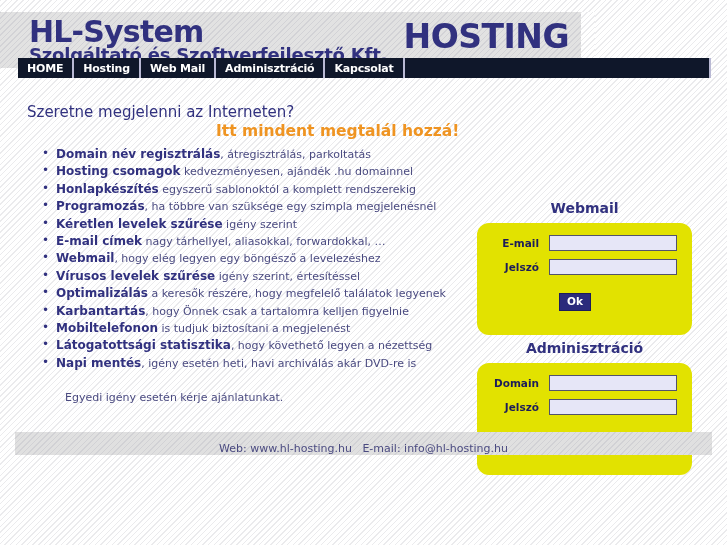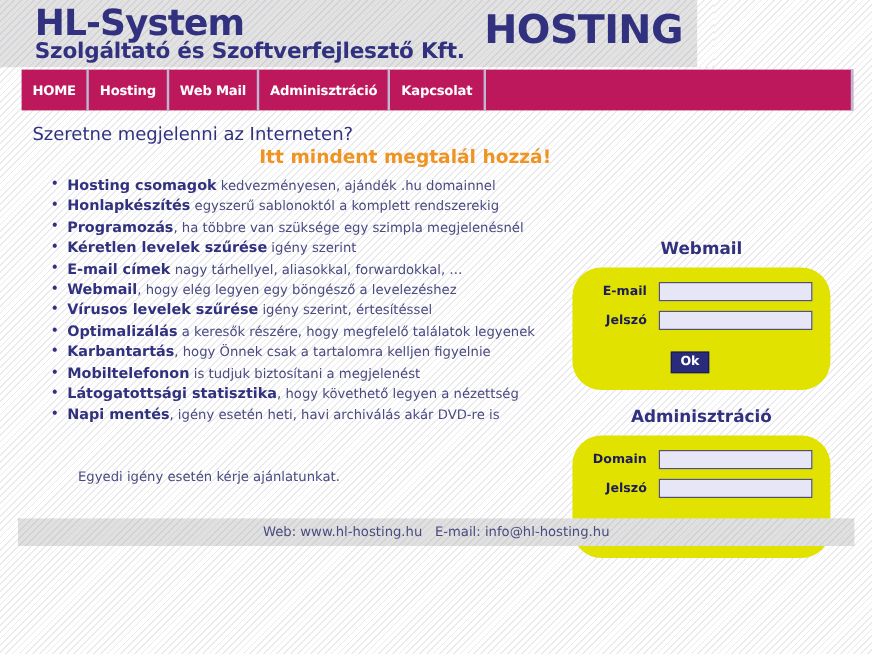--- a/index.html
+++ b/index.html
@@ -21,21 +21,21 @@
         rgba(255,255,255,0) 4px
     );
     color: #2b2b6e;
     position: relative;
   }
 
   
   .header-band {
     position: absolute;
     left: 0;
-    top: 0;
+    top: 12px;
     width: 595px;
     height: 56px;
     background-color: #e2e2e2;
     background-image: repeating-linear-gradient(
         135deg,
         rgba(205,205,210,0.75) 0px,
         rgba(205,205,210,0.75) 1px,
         rgba(255,255,255,0) 1px,
         rgba(255,255,255,0) 4px
     );
@@ -93,22 +93,22 @@
     line-height: 36px;
     white-space: nowrap;
   }
 
   
   .nav-bar {
     position: absolute;
     left: 18px;
     top: 58px;
     width: 693px;
-    height: 34px;
-    background: #be185d;
+    height: 20px;
+    background: #0f172a;
     display: flex;
     align-items: stretch;
   }
   .nav-item {
     display: flex;
     align-items: center;
     justify-content: center;
     color: #ffffff;
     font-size: 11px;
     font-weight: bold;
@@ -203,24 +203,24 @@
     text-align: center;
     font-size: 14px;
     font-weight: bold;
     color: #31317f;
     font-family: "DejaVu Sans", sans-serif;
     margin-bottom: 7px;
     white-space: nowrap;
   }
   .panel-box {
     background: #e2e200;
-    border-radius: 24px;
+    border-radius: 12px;
     width: 215px;
     box-sizing: border-box;
-    padding: 12px 14px 14px 10px;
+    padding: 12px 14px 24px 10px;
   }
   .form-row {
     display: flex;
     align-items: center;
     margin-bottom: 8px;
   }
   .form-label {
     width: 62px;
     text-align: right;
     padding-right: 10px;
@@ -271,21 +271,21 @@
     height: 23px;
     background-color: #e0e0e0;
     background-image: repeating-linear-gradient(
         135deg,
         rgba(203,203,208,0.7) 0px,
         rgba(203,203,208,0.7) 1px,
         rgba(255,255,255,0) 1px,
         rgba(255,255,255,0) 4px
     );
     display: flex;
-    align-items: center;
+    align-items: flex-end;
     justify-content: center;
   }
   .footer-text {
     font-size: 11px;
     color: #4a4a80;
     font-family: "DejaVu Sans", sans-serif;
     white-space: pre;
   }
 </style>
 </head>
@@ -307,20 +307,21 @@
   <div class="nav-item">Kapcsolat</div>
   <div class="nav-item nav-filler"></div>
 </nav>
 
 <div class="main">
 
   <div class="headline">Szeretne megjelenni az Interneten?</div>
   <div class="subheadline">Itt mindent megtalál hozzá!</div>
 
   <ul class="feature-list">
+    <li><span class="lead">Domain név regisztrálás</span><span>, átregisztrálás, parkoltatás</span></li>
     <li><span class="lead">Hosting csomagok</span><span> kedvezményesen, ajándék .hu domainnel</span></li>
     <li><span class="lead">Honlapkészítés</span><span> egyszerű sablonoktól a komplett rendszerekig</span></li>
     <li><span class="lead">Programozás</span><span>, ha többre van szüksége egy szimpla megjelenésnél</span></li>
     <li><span class="lead">Kéretlen levelek szűrése</span><span> igény szerint</span></li>
     <li><span class="lead">E-mail címek</span><span> nagy tárhellyel, aliasokkal, forwardokkal, …</span></li>
     <li><span class="lead">Webmail</span><span>, hogy elég legyen egy böngésző a levelezéshez</span></li>
     <li><span class="lead">Vírusos levelek szűrése</span><span> igény szerint, értesítéssel</span></li>
     <li><span class="lead">Optimalizálás</span><span> a keresők részére, hogy megfelelő találatok legyenek</span></li>
     <li><span class="lead">Karbantartás</span><span>, hogy Önnek csak a tartalomra kelljen figyelnie</span></li>
     <li><span class="lead">Mobiltelefonon</span><span> is tudjuk biztosítani a megjelenést</span></li>

